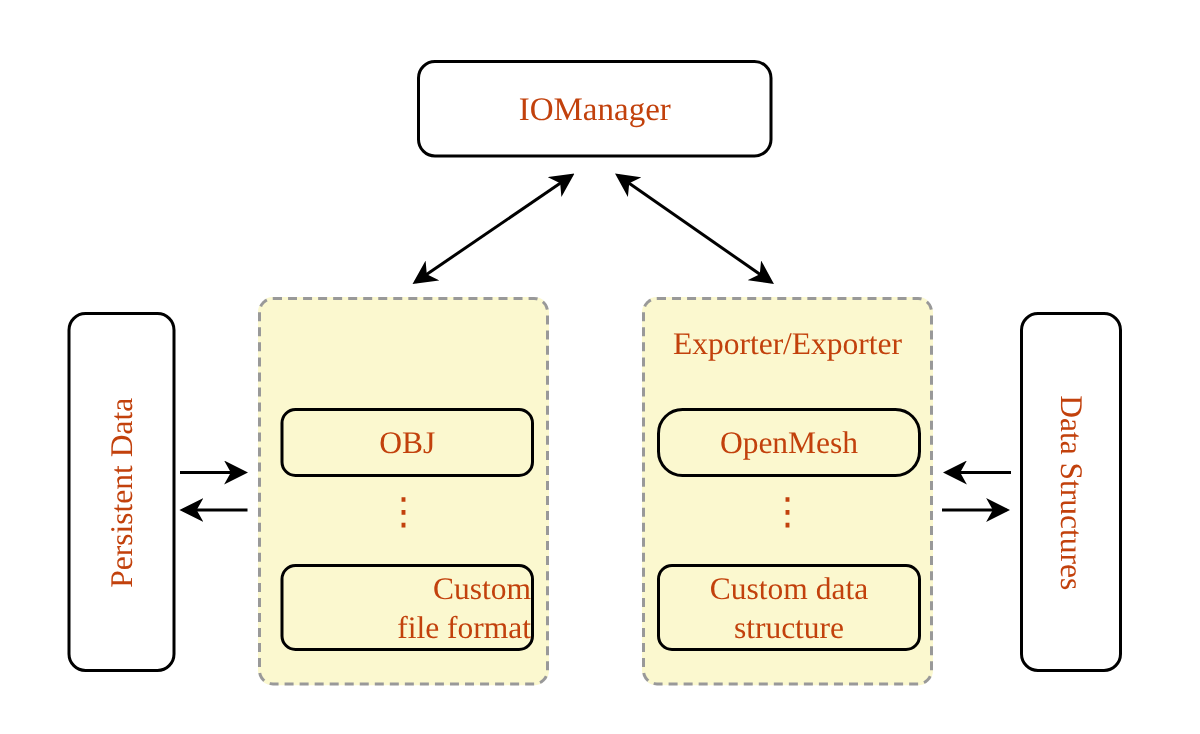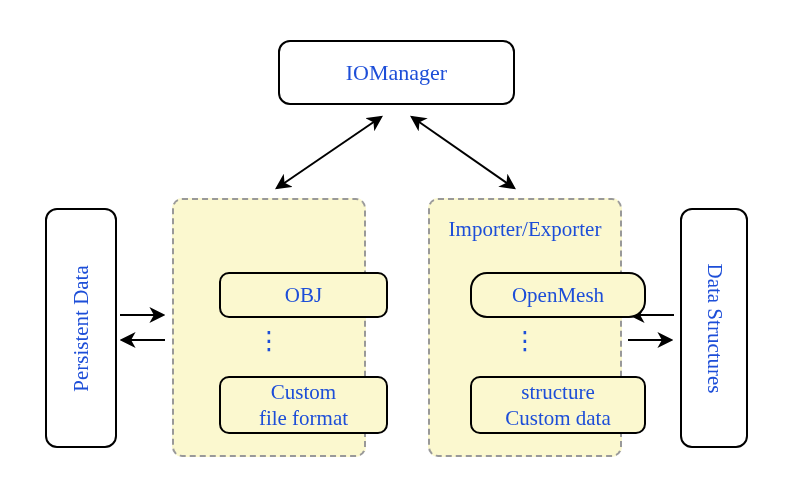--- a/index.html
+++ b/index.html
@@ -1,21 +1,21 @@
 <!DOCTYPE html>
 <html><head>
 <meta charset="utf-8">
 <style>
   html,body{margin:0;padding:0;background:#ffffff;}
   .canvas{
     position:relative;
     width:800px;height:489px;
     background:#ffffff;
     font-family:"Liberation Serif", serif;
-    color:#1d4ed8;
+    color:#c2410c;
     overflow:hidden;
   }
   
   .node{
     position:absolute;
     background:#ffffff;
     border:2.5px solid #000;
     border-radius:12px;
     display:flex;align-items:center;justify-content:center;
     box-sizing:border-box;
@@ -58,24 +58,23 @@
   .item-box{
     position:absolute;
     background:#fbf8cf;
     border:2.5px solid #000;
     border-radius:10px;
     box-sizing:border-box;
     display:flex;flex-direction:column;align-items:center;justify-content:center;
     font-size:21px;
     line-height:1.25;
     text-align:center;
-    margin-left:32px;
   }
   .group-left .item-top{left:13px;top:72px;width:169px;height:46px;}
-  .group-left .item-bottom{left:13px;top:176px;width:169px;height:58px;}
+  .group-left .item-bottom{left:13px;top:176px;width:169px;height:58px;align-items:flex-end;}
   .group-right .item-top{left:8px;top:72px;width:176px;height:46px;border-radius:17px;}
   .group-right .item-bottom{left:8px;top:176px;width:176px;height:58px;}
   .dots{
     position:absolute;left:0;right:0;top:128px;
     text-align:center;
     font-size:25px;
     font-family:"DejaVu Sans", sans-serif;
     line-height:1;
   }
   .arrow-layer{
@@ -119,24 +118,24 @@
       <div>OBJ</div>
     </div>
     <div class="dots">⋮</div>
     <div class="item-box item-bottom">
       <div>Custom</div>
       <div>file format</div>
     </div>
   </div>
 
   <div class="group group-right">
-    <div class="group-title">Importer/Exporter</div>
+    <div class="group-title">Exporter/Exporter</div>
     <div class="item-box item-top">
       <div>OpenMesh</div>
     </div>
     <div class="dots">⋮</div>
     <div class="item-box item-bottom">
+      <div>Custom data</div>
       <div>structure</div>
-      <div>Custom data</div>
     </div>
   </div>
 
 </div>
 
 </body></html>

